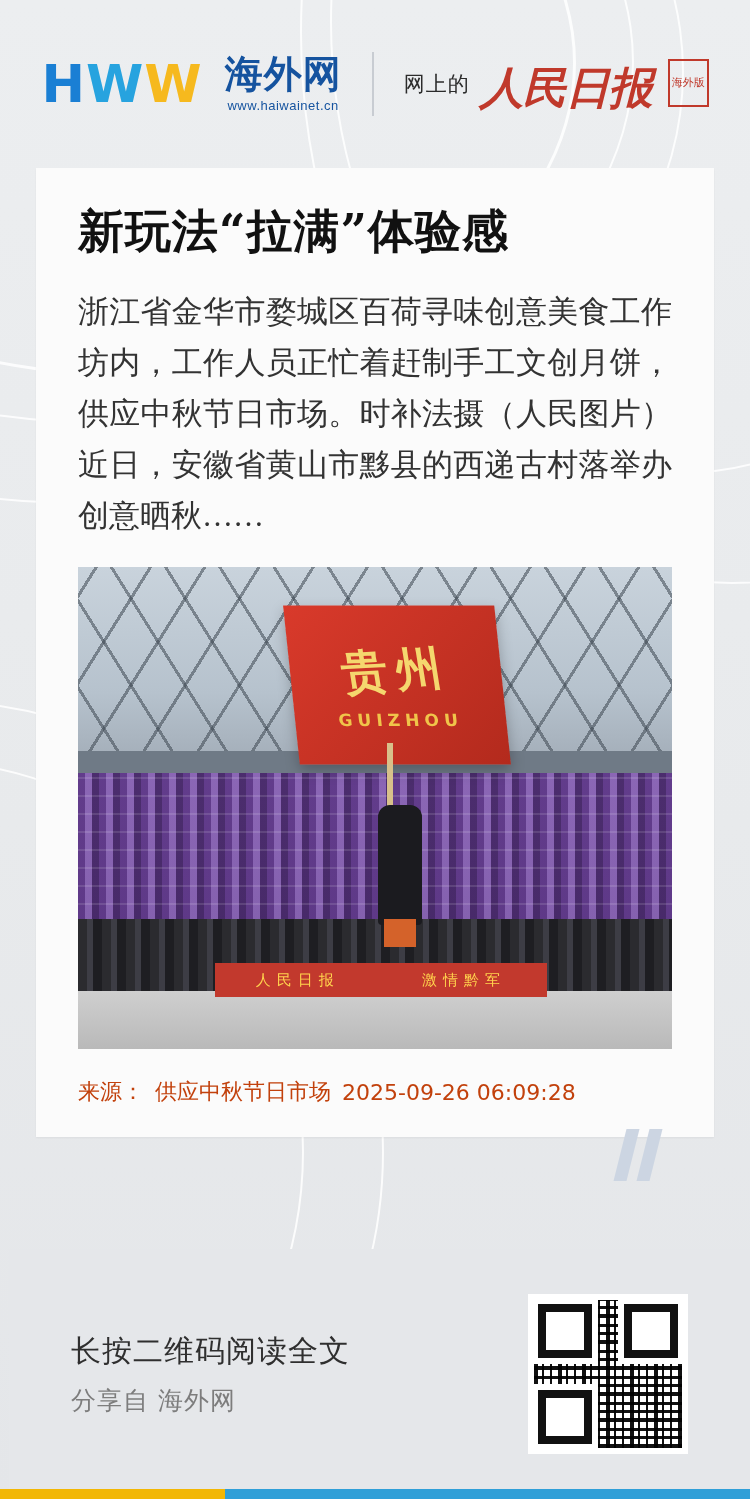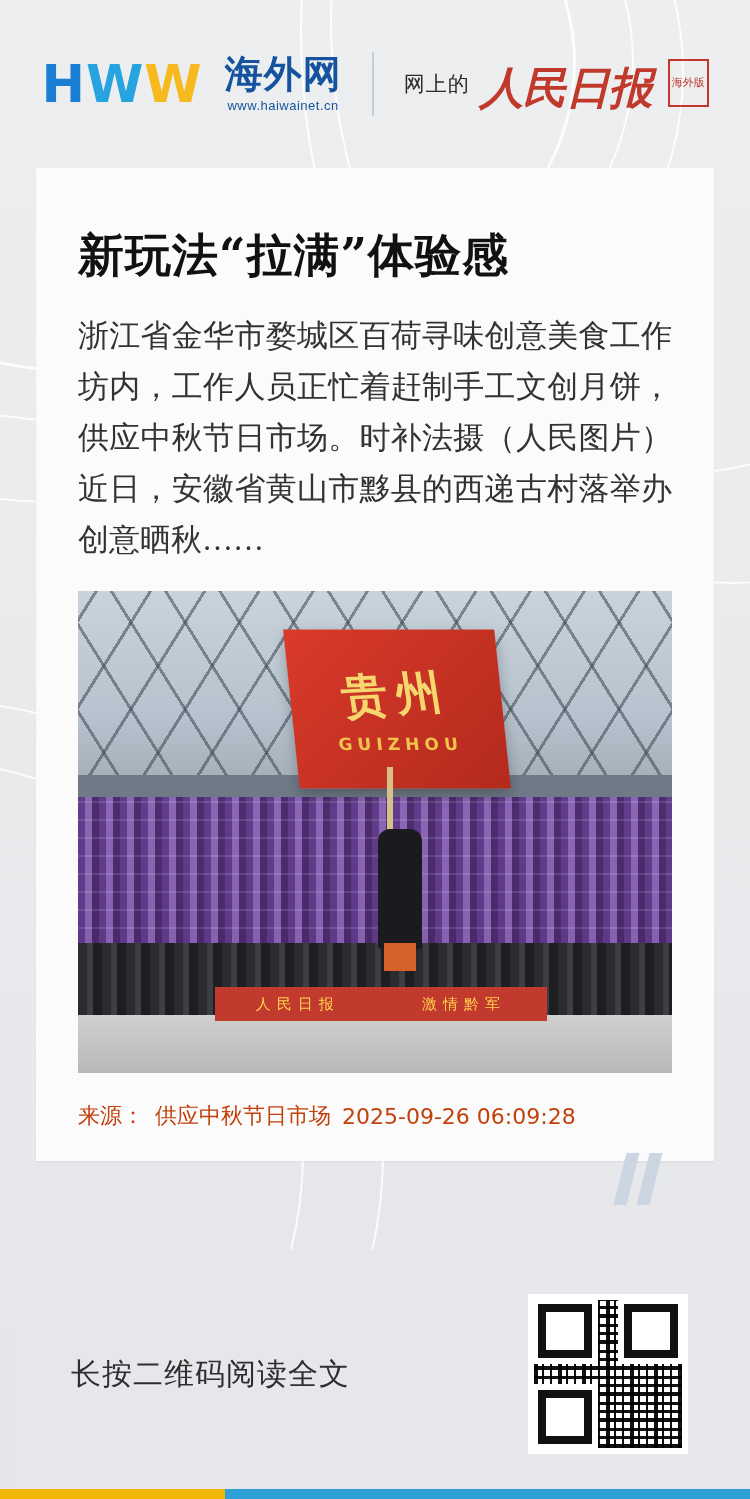--- a/index.html
+++ b/index.html
@@ -133,21 +133,21 @@
     height: 40px;
     margin-bottom: 3px;
   }
 
   
   .card {
     position: relative;
     margin: 0 36px;
     background: #fbfbfb;
     box-shadow: 0 1px 2px rgba(0,0,0,0.05);
-    padding: 58px 42px 30px 42px;
+    padding: 34px 42px 30px 42px;
     box-sizing: border-box;
   }
   .title {
     font-family: "DejaVu Serif", serif;
     font-weight: 700;
     font-size: 46px;
     line-height: 58px;
     color: #111111;
     margin: 0 0 26px 0;
     letter-spacing: 1px;
@@ -403,20 +403,21 @@
 
     <div class="quote-marks">
       <span></span>
         <span></span>
     </div>
   </div>
 
   <div class="footer">
     <div class="footer-text">
       <div class="f1">长按二维码阅读全文</div>
+      <div class="f2">分享自 海外网</div>
     </div>
     <div class="qr">
       <div class="qr-inner">
         <span class="qr-eye tl"></span>
         <span class="qr-eye tr"></span>
         <span class="qr-eye bl"></span>
       </div>
     </div>
   </div>
 

